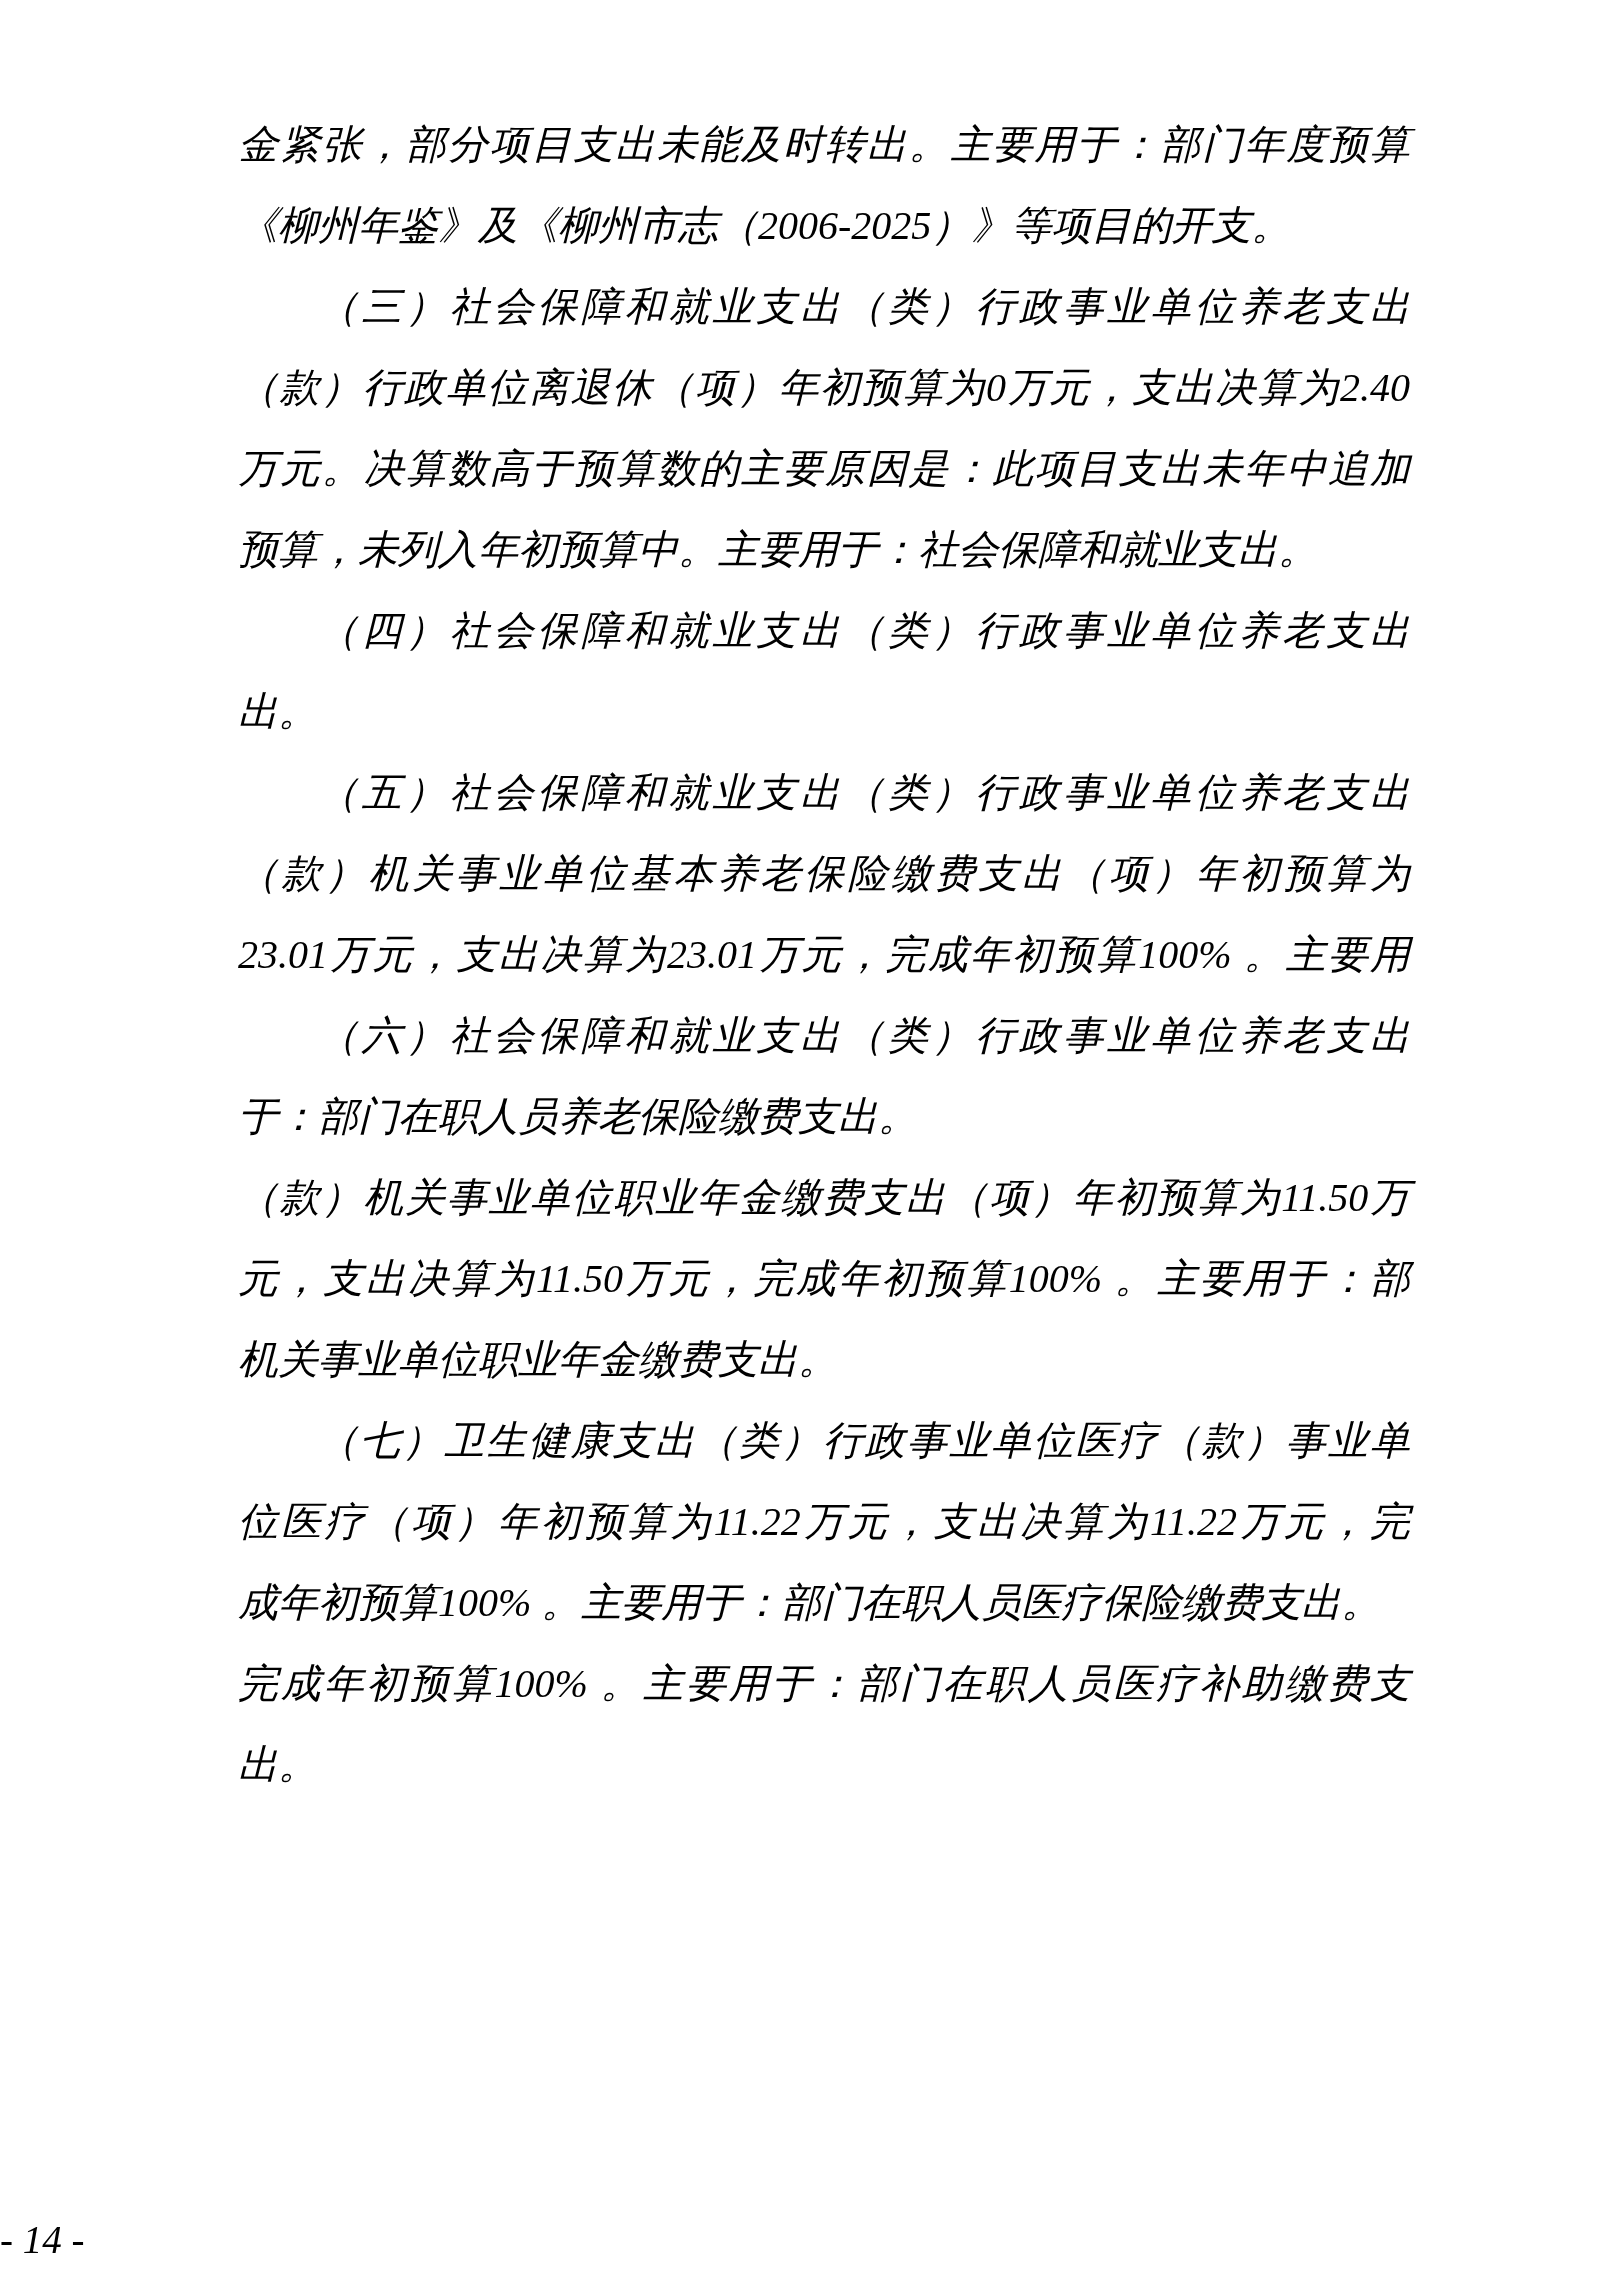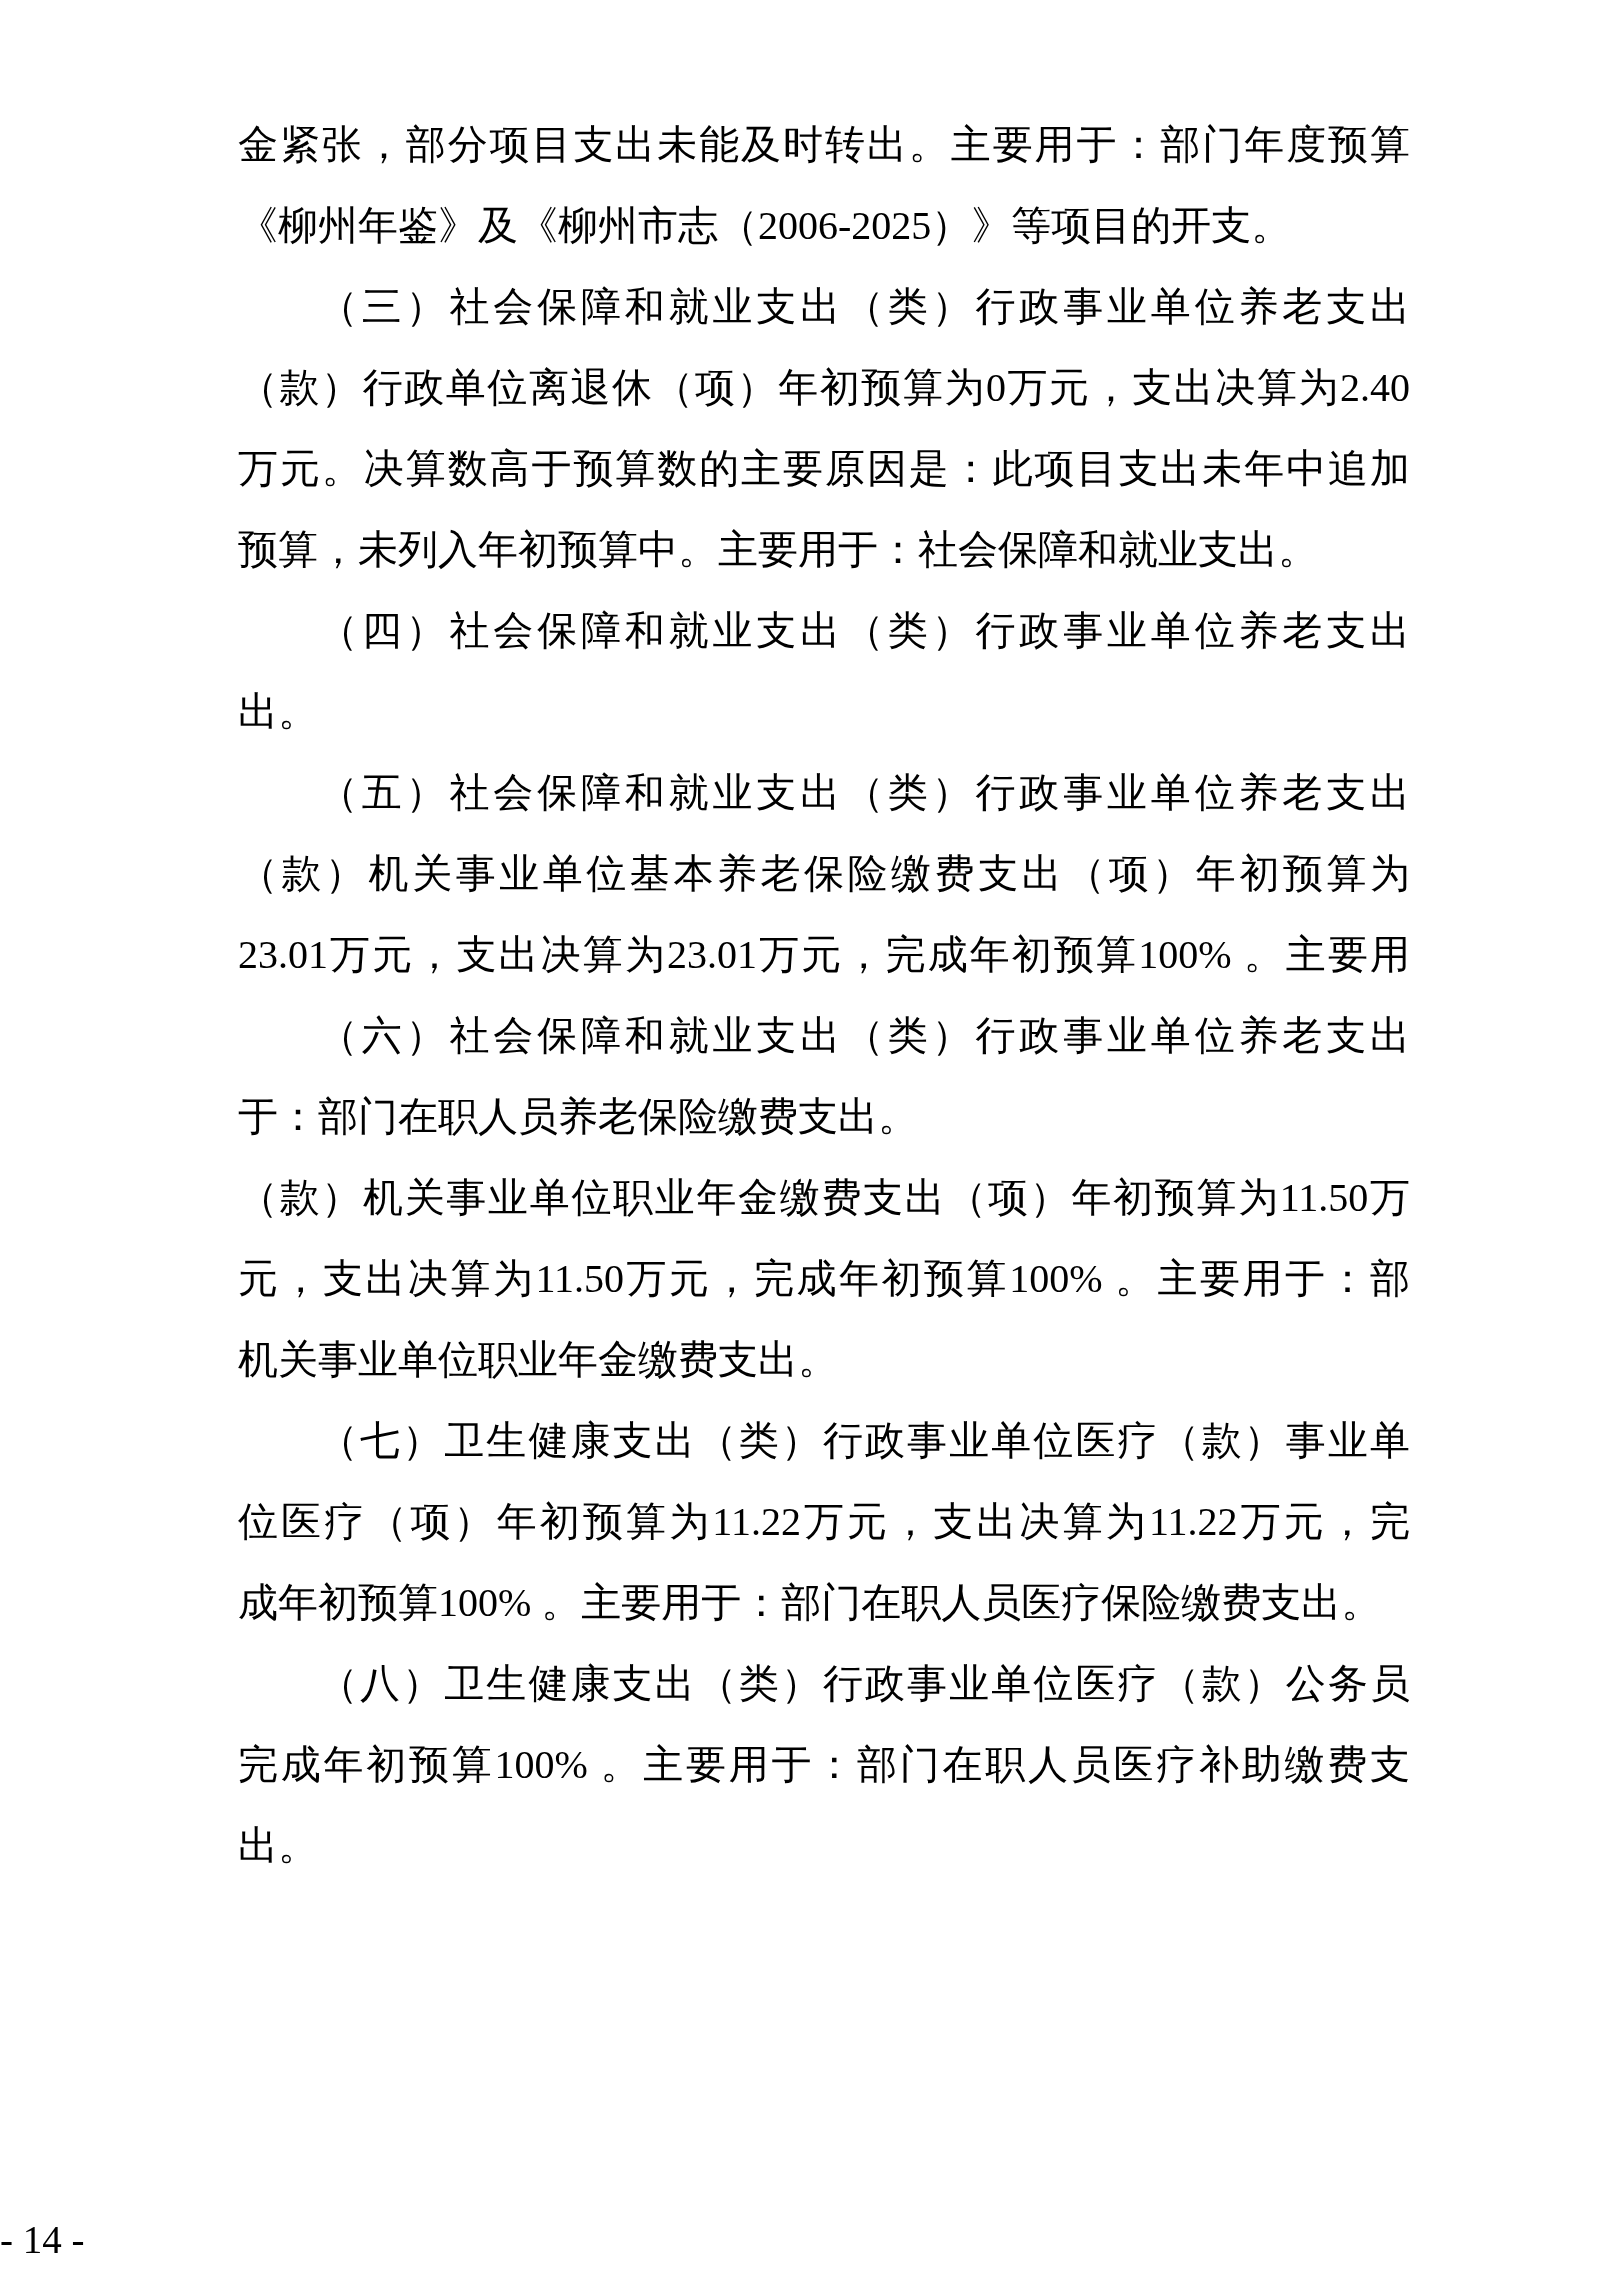--- a/index.html
+++ b/index.html
@@ -6,20 +6,21 @@
     margin: 0;
     padding: 0;
     background: #ffffff;
   }
   .page {
     position: relative;
     width: 1621px;
     height: 2293px;
     background: #ffffff;
     overflow: hidden;
+    font-style: italic;
   }
   .text-block {
     position: absolute;
     left: 238px;
     top: 104px;
     width: 1172px;
   }
   .line {
     font-family: "Liberation Serif", "DejaVu Serif", serif;
     font-size: 40px;
@@ -66,19 +67,18 @@
       <div class="line">（款）机关事业单位基本养老保险缴费支出（项）年初预算为</div>
       <div class="line">23.01万元，支出决算为23.01万元，完成年初预算100% 。主要用</div>
       <div class="line indent">（六）社会保障和就业支出（类）行政事业单位养老支出</div>
       <div class="line end">于：部门在职人员养老保险缴费支出。</div>
       <div class="line">（款）机关事业单位职业年金缴费支出（项）年初预算为11.50万</div>
       <div class="line">元，支出决算为11.50万元，完成年初预算100% 。主要用于：部</div>
       <div class="line end">机关事业单位职业年金缴费支出。</div>
       <div class="line indent">（七）卫生健康支出（类）行政事业单位医疗（款）事业单</div>
       <div class="line">位医疗（项）年初预算为11.22万元，支出决算为11.22万元，完</div>
       <div class="line end">成年初预算100% 。主要用于：部门在职人员医疗保险缴费支出。</div>
-      <div class="line indent">（八）卫生健康支出（类）行政事业单位医疗（款）公务员</div>
       <div class="line">完成年初预算100% 。主要用于：部门在职人员医疗补助缴费支</div>
       <div class="line end">出。</div>
     </div>
   <div class="footer">- 14 -</div>
 </div>
 
 
 </body></html>

